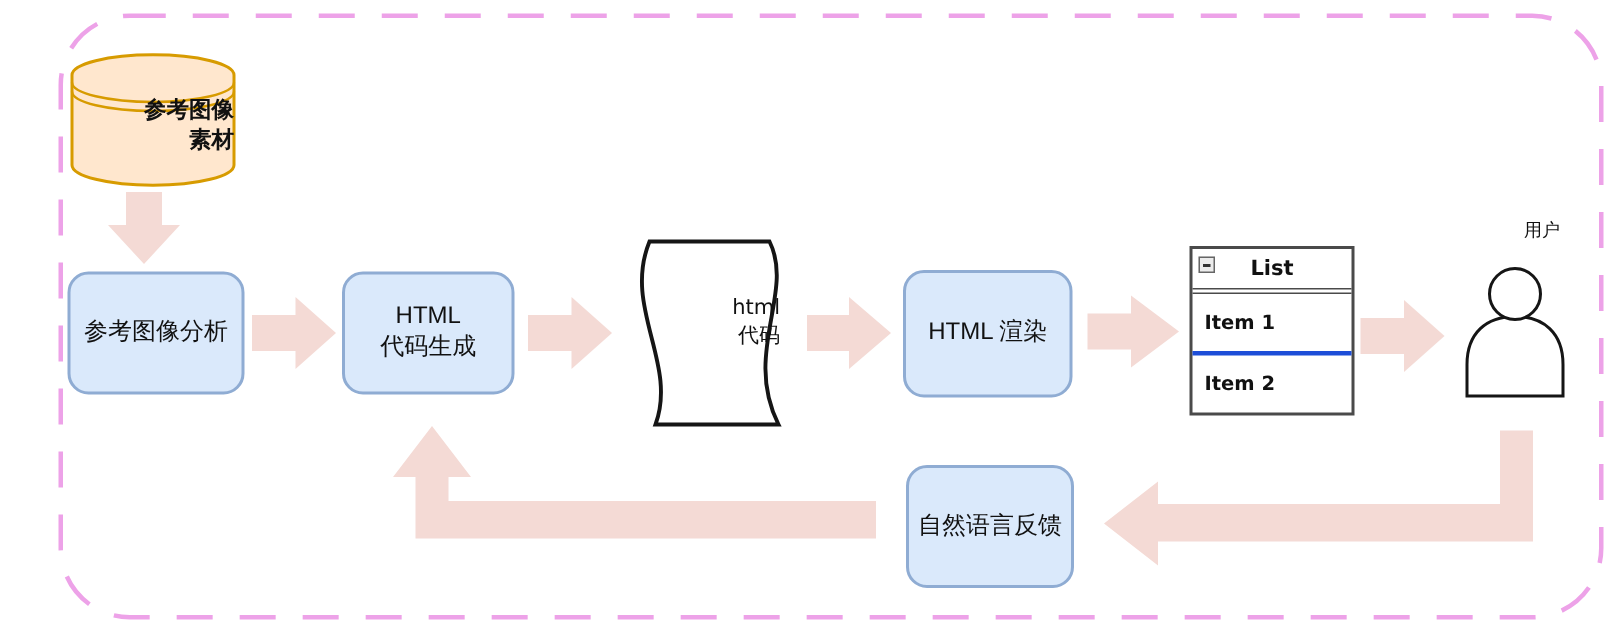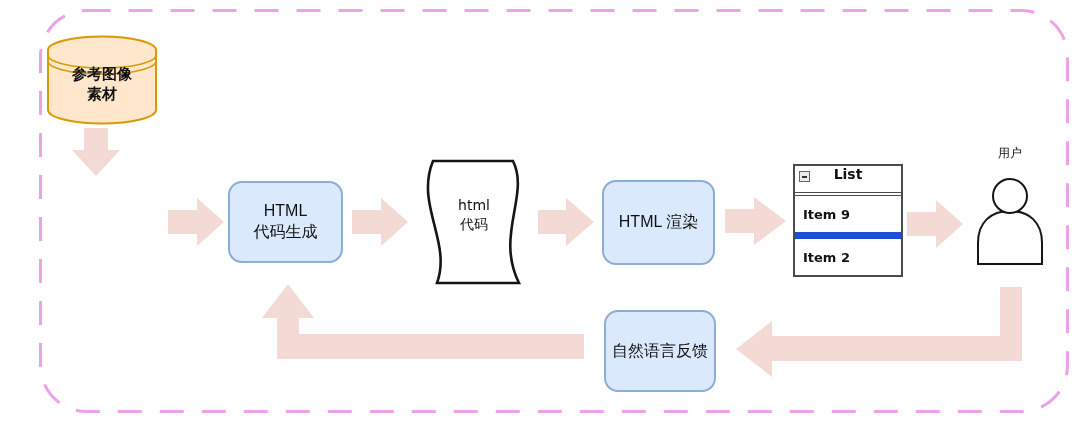--- a/index.html
+++ b/index.html
@@ -9,45 +9,45 @@
   .frame{fill:none;stroke:var(--dashed-border,#EDA2E8);stroke-width:3;}
   .arrow{fill:var(--arrow,#F4DAD5);stroke:none;}
   .cyl{fill:var(--cylinder-fill,#FFE7CE);stroke:var(--cylinder-border,#D79B00);stroke-width:2;}
   .cyl-line{fill:none;stroke:var(--cylinder-border,#D79B00);stroke-width:1.6;}
   .doc{fill:#fff;stroke:var(--shape-stroke,#151515);stroke-width:2.6;}
   .person{fill:#fff;stroke:var(--shape-stroke,#151515);stroke-width:2;}
 
   .node{position:absolute;z-index:2;display:flex;align-items:center;justify-content:center;
         background:var(--box-fill,#DAE9FB);border:2px solid var(--box-border,#8FACD3);
         border-radius:14px;font-size:16px;line-height:1.3;text-align:center;white-space:pre-line;}
-  .plain-label{position:absolute;z-index:2;text-align:center;white-space:pre-line;}
+  .plain-label{position:absolute;z-index:2;text-align:right;white-space:pre-line;}
 
   .node-analysis{left:45px;top:181px;width:114px;height:78px;}
   .node-codegen{left:228px;top:181px;width:111px;height:78px;}
   .node-render{left:602px;top:180px;width:109px;height:81px;}
   .node-feedback{left:604px;top:310px;width:108px;height:78px;}
 
   .cyl-label{left:48px;top:64px;width:108px;font-size:15px;font-weight:600;line-height:20px;}
   .doc-label{left:428px;top:196px;width:92px;font-size:14px;font-weight:500;line-height:19px;
              font-family:"DejaVu Sans",sans-serif;}
   .user-label{left:980px;top:145px;width:60px;font-size:12px;font-weight:500;}
   .tpl-title{left:788px;top:139px;width:120px;font-size:16px;font-weight:600;
              font-family:"DejaVu Sans",sans-serif;}
 
   .widget{position:absolute;z-index:2;left:793px;top:164px;width:110px;height:113px;
           background:#fff;border:2px solid var(--widget-border,#4A4A4A);box-sizing:border-box;
           display:flex;flex-direction:column;font-family:"DejaVu Sans",sans-serif;}
   .widget-header{position:relative;height:26px;border-bottom:4px double var(--widget-border,#4A4A4A);
-                 display:flex;justify-content:center;font-size:14px;font-weight:600;}
+                 display:flex;align-items:center;justify-content:center;font-size:14px;font-weight:600;}
   .collapse-btn{position:absolute;left:4px;top:5px;width:11px;height:11px;background:#ececec;
                 border:1px solid #666;box-sizing:border-box;display:flex;align-items:center;justify-content:center;}
   .collapse-btn::after{content:"";display:block;width:5px;height:2px;background:#333;}
   .widget-rows{flex:1;display:flex;flex-direction:column;}
   .widget-row{flex:1;display:flex;align-items:center;padding-left:8px;font-size:13px;font-weight:600;}
-  .widget-row + .widget-row{border-top:7px solid #1d4ed8;}
+  .widget-row + .widget-row{border-top:3px solid #1d4ed8;}
 </style>
 </head>
 <body>
 
 <div class="stage">
 
   <svg class="layer" width="1080" height="424" viewBox="0 0 1080 424">
 
     <rect class="frame" x="40.5" y="10.5" width="1027" height="401" rx="46" stroke-dasharray="24 18"></rect>
 
@@ -68,34 +68,35 @@
 
     <g>
       <path class="person" d="M 978 264 L 978 243 C 978 222 991 211 1010 211 C 1029 211 1042 222 1042 243 L 1042 264 Z"></path>
       <circle class="person" cx="1010" cy="196" r="17"></circle>
     </g>
   </svg>
 
   <div class="plain-label cyl-label">参考图像
 素材</div>
 
+  <div class="node node-analysis">参考图像分析</div>
   <div class="node node-codegen">HTML
 代码生成</div>
   <div class="node node-render">HTML 渲染</div>
   <div class="node node-feedback">自然语言反馈</div>
 
   <div class="plain-label doc-label">html
 代码</div>
 
   <div class="widget">
     <div class="widget-header">
       <span class="collapse-btn"></span>
       <span>List</span>
     </div>
     <div class="widget-rows">
-      <div class="widget-row">Item 9</div>
+      <div class="widget-row">Item 1</div>
       <div class="widget-row">Item 2</div>
     </div>
   </div>
 
   <div class="plain-label user-label">用户</div>
 
 </div>
 
 </body></html>

